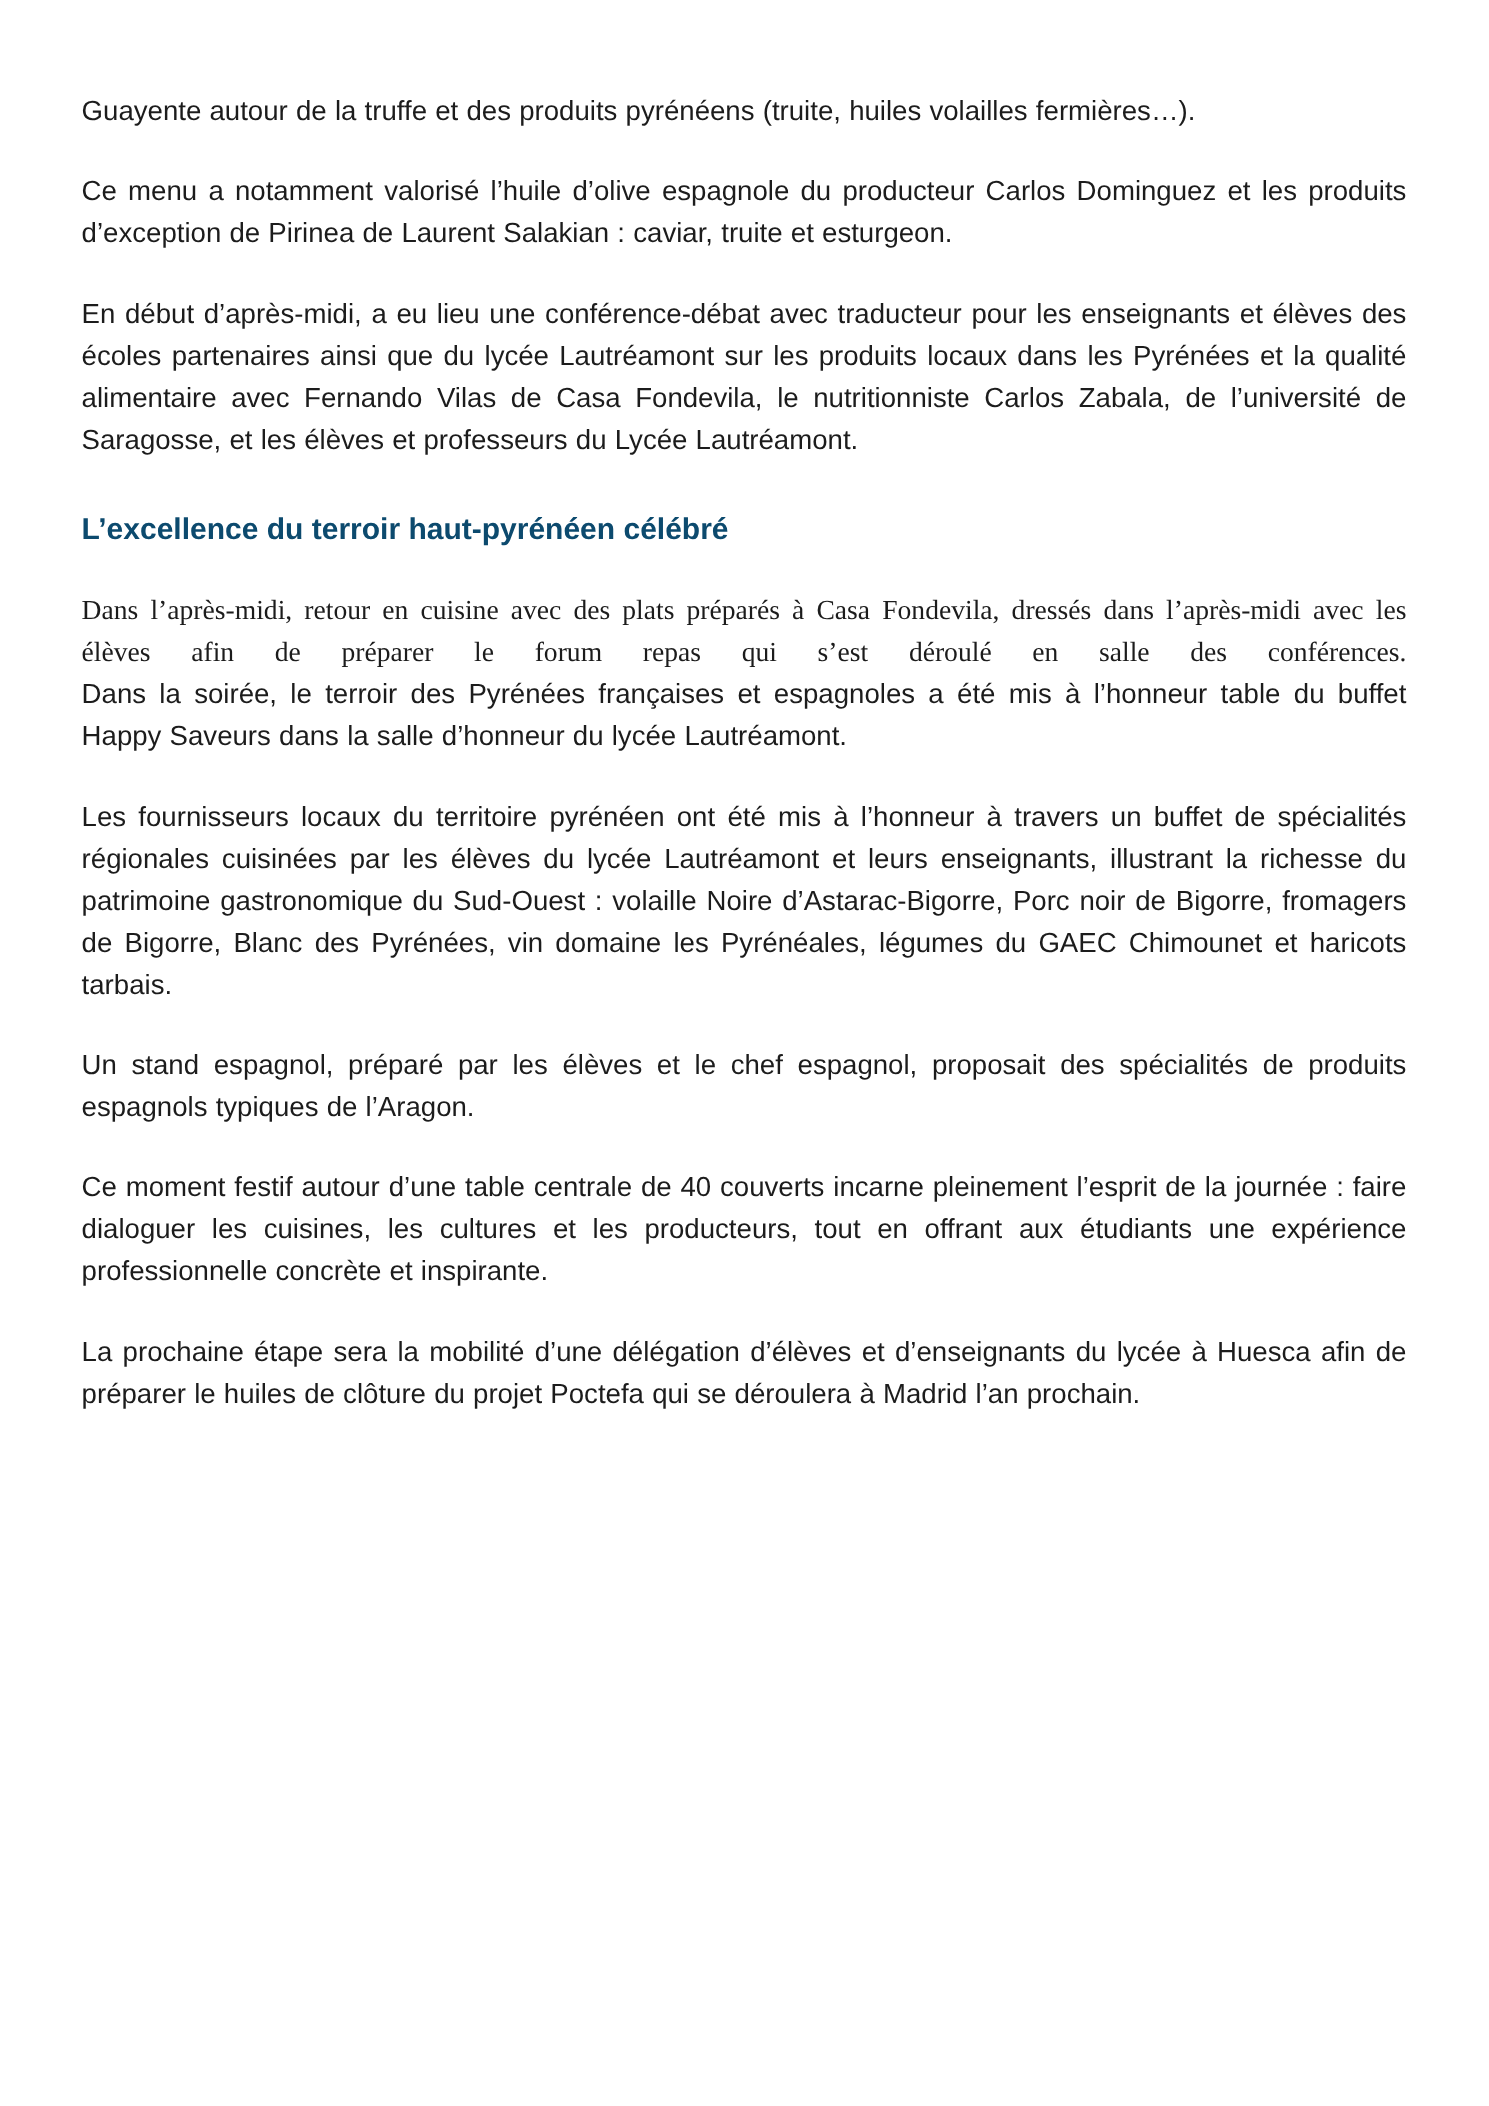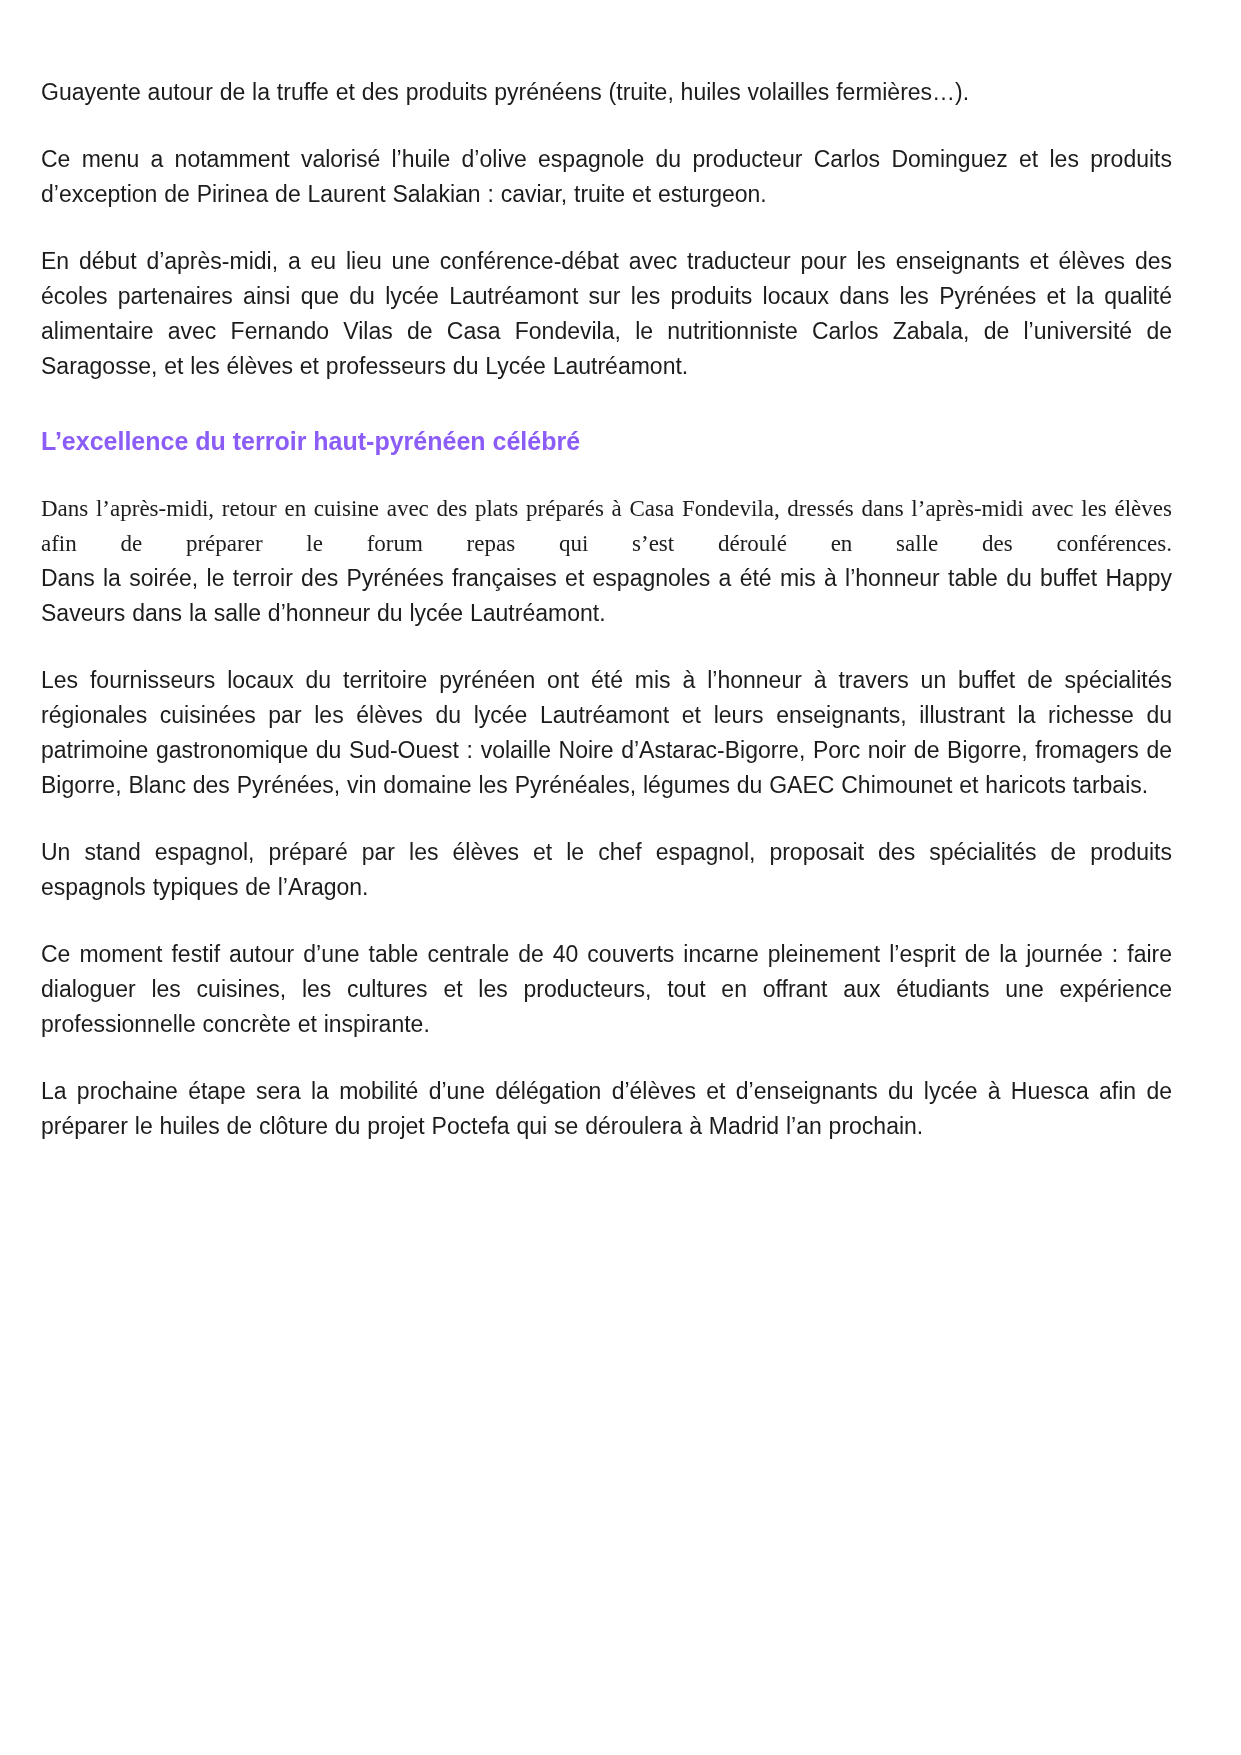--- a/index.html
+++ b/index.html
@@ -11,21 +11,21 @@
     width: 1241px;
     height: 1755px;
     font-family: "Liberation Sans", sans-serif;
     color: #1c1c1c;
     overflow: hidden;
   }
   .page {
     box-sizing: border-box;
     width: 1241px;
     height: 1755px;
-    padding: 75px 69px 0 41px;
+    padding: 75px 69px 0 68px;
     background: #ffffff;
   }
   .para {
     font-size: 23px;
     line-height: 35px;
     text-align: justify;
     margin: 0 0 32px 0;
     word-spacing: 0.02em;
   }
   .section-heading {
@@ -48,21 +48,21 @@
 <body>
 
 <main class="page">
 
   <p class="para">Guayente autour de la truffe et des produits pyrénéens (truite, huiles volailles fermières…).</p>
 
   <p class="para">Ce menu a notamment valorisé l’huile d’olive espagnole du producteur Carlos Dominguez et les produits d’exception de Pirinea de Laurent Salakian&nbsp;: caviar, truite et esturgeon.</p>
 
   <p class="para">En début d’après-midi, a eu lieu une conférence-débat avec traducteur pour les enseignants et élèves des écoles partenaires ainsi que du lycée Lautréamont sur les produits locaux dans les Pyrénées et la qualité alimentaire avec Fernando Vilas de Casa Fondevila, le nutritionniste Carlos Zabala, de l’université de Saragosse, et les élèves et professeurs du Lycée Lautréamont.</p>
 
-  <h2 class="section-heading" style="color: #8b5cf6;">L’excellence du terroir haut-pyrénéen célébré</h2>
+  <h2 class="section-heading" style="color: #0c4a6e;">L’excellence du terroir haut-pyrénéen célébré</h2>
 
   <p class="para">
     <span class="line-block justify-last">Dans l’après-midi, retour en cuisine avec des plats préparés à Casa Fondevila, dressés dans l’après-midi avec les élèves afin de préparer le forum repas qui s’est déroulé en salle des conférences.</span>
     <span class="line-block">Dans la soirée, le terroir des Pyrénées françaises et espagnoles a été mis à l’honneur table du buffet Happy Saveurs dans la salle d’honneur du lycée Lautréamont.</span>
   </p>
 
   <p class="para">Les fournisseurs locaux du territoire pyrénéen ont été mis à l’honneur à travers un buffet de spécialités régionales cuisinées par les élèves du lycée Lautréamont et leurs enseignants, illustrant la richesse du patrimoine gastronomique du Sud-Ouest&nbsp;: volaille Noire d’Astarac-Bigorre, Porc noir de Bigorre, fromagers de Bigorre, Blanc des Pyrénées, vin domaine les Pyrénéales, légumes du GAEC Chimounet et haricots tarbais.</p>
 
   <p class="para">Un stand espagnol, préparé par les élèves et le chef espagnol, proposait des spécialités de produits espagnols typiques de l’Aragon.</p>
 

